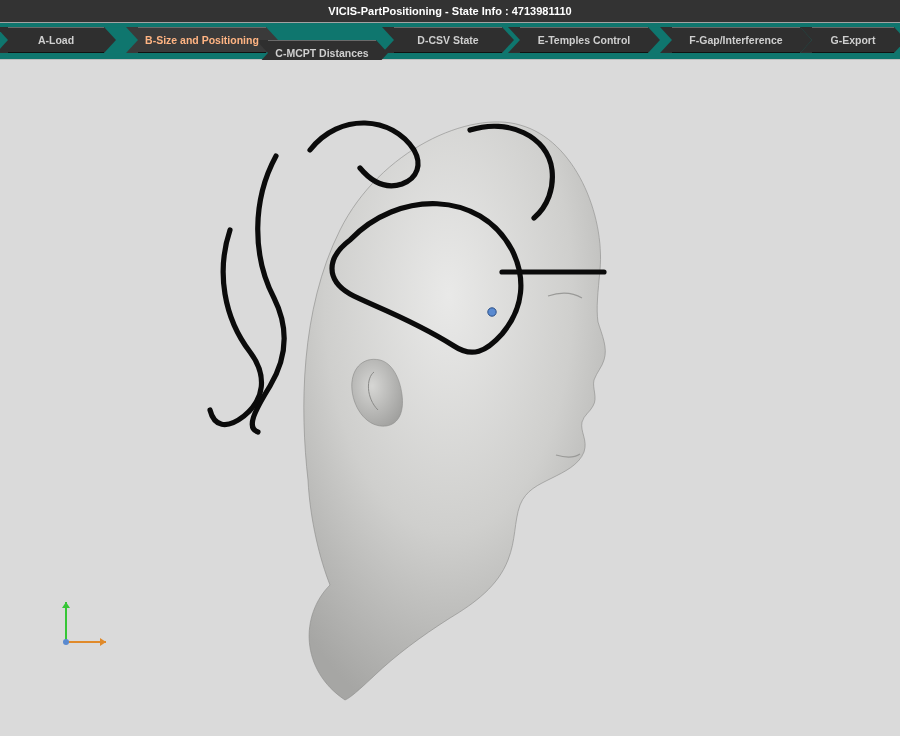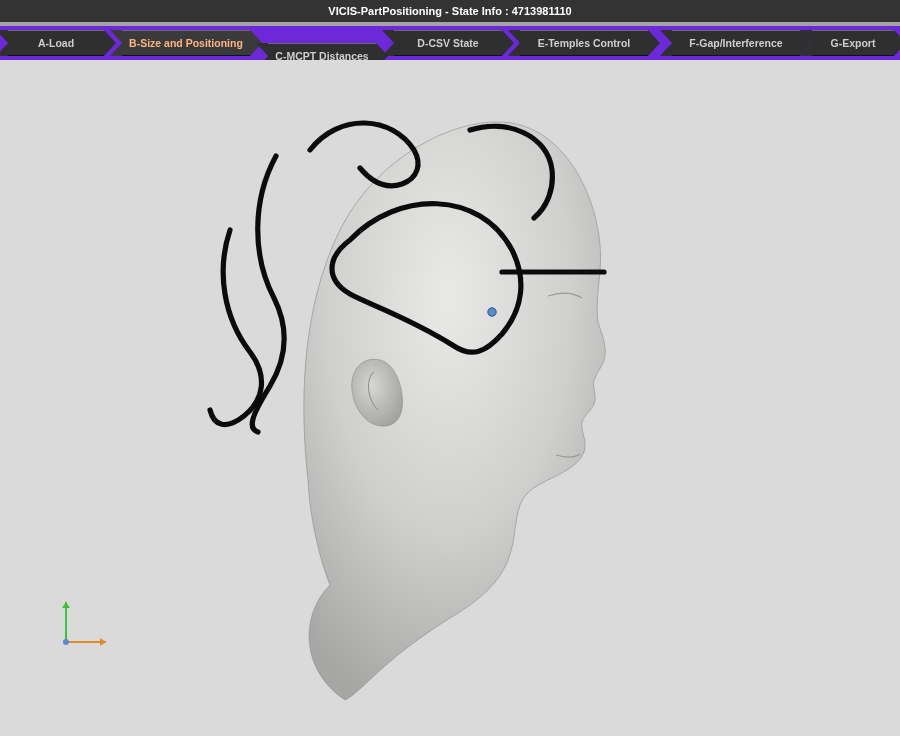--- a/index.html
+++ b/index.html
@@ -18,22 +18,22 @@
     color: #ffffff;
     font-size: 11px;
     font-weight: bold;
     text-align: center;
     line-height: 22px;
   }
   .stepbar {
     position: relative;
     width: 900px;
     height: 36px;
-    background: #6d28d9;
-    border-top: 4px solid #a3a3a3;
+    background: #0f766e;
+    border-top: 1px solid #a3a3a3;
     border-bottom: 1px solid #bfbfbf;
   }
   .chevron {
     position: absolute;
     top: 4px;
     height: 26px;
     line-height: 26px;
     color: #cfcfcf;
     font-size: 10.5px;
     font-weight: 600;
@@ -75,21 +75,21 @@
     z-index: 2;
     pointer-events: none;
   }
   .chevron.active .chevron-body { background: #3a3a3a; }
   .chevron.active::before { border-top-color:#3a3a3a; border-bottom-color:#3a3a3a; }
   .chevron.active::after  { border-left-color:#3a3a3a; }
   .chevron.active .label { color:#ffb483; }
 
   
   .c0 { left:  -4px; width: 120px; }
-  .c1 { left: 110px; width: 152px; }
+  .c1 { left: 126px; width: 152px; }
   .c2 { left: 256px; width: 132px; margin-top: 13px; }
   .c3 { left: 382px; width: 132px; }
   .c4 { left: 508px; width: 152px; }
   .c5 { left: 660px; width: 152px; }
   .c6 { left: 800px; width: 106px; }
 
   .viewport {
     position: absolute;
     left: 0;
     top: 60px;

